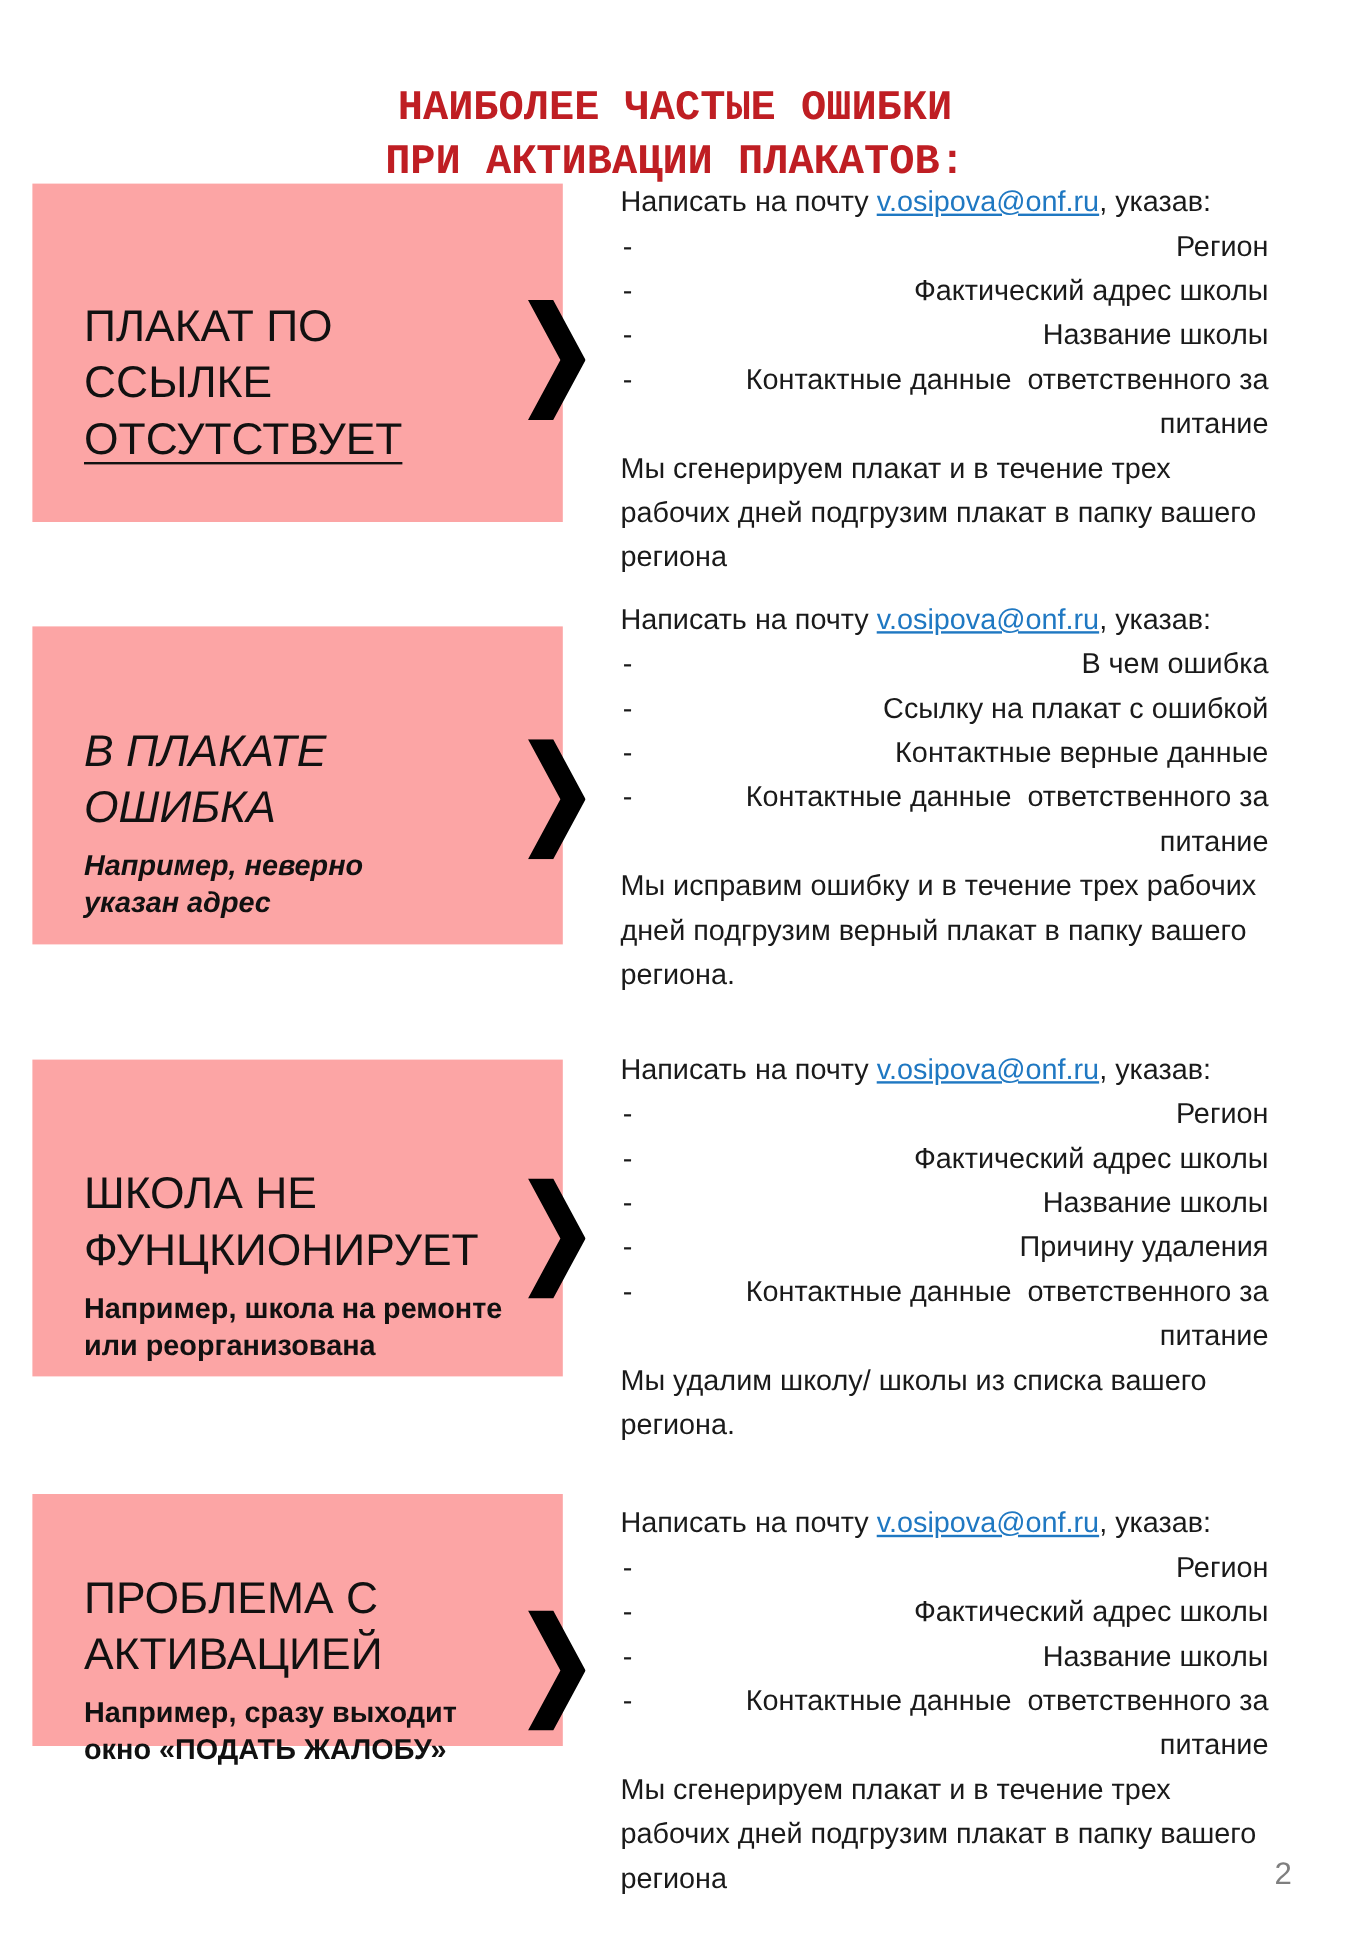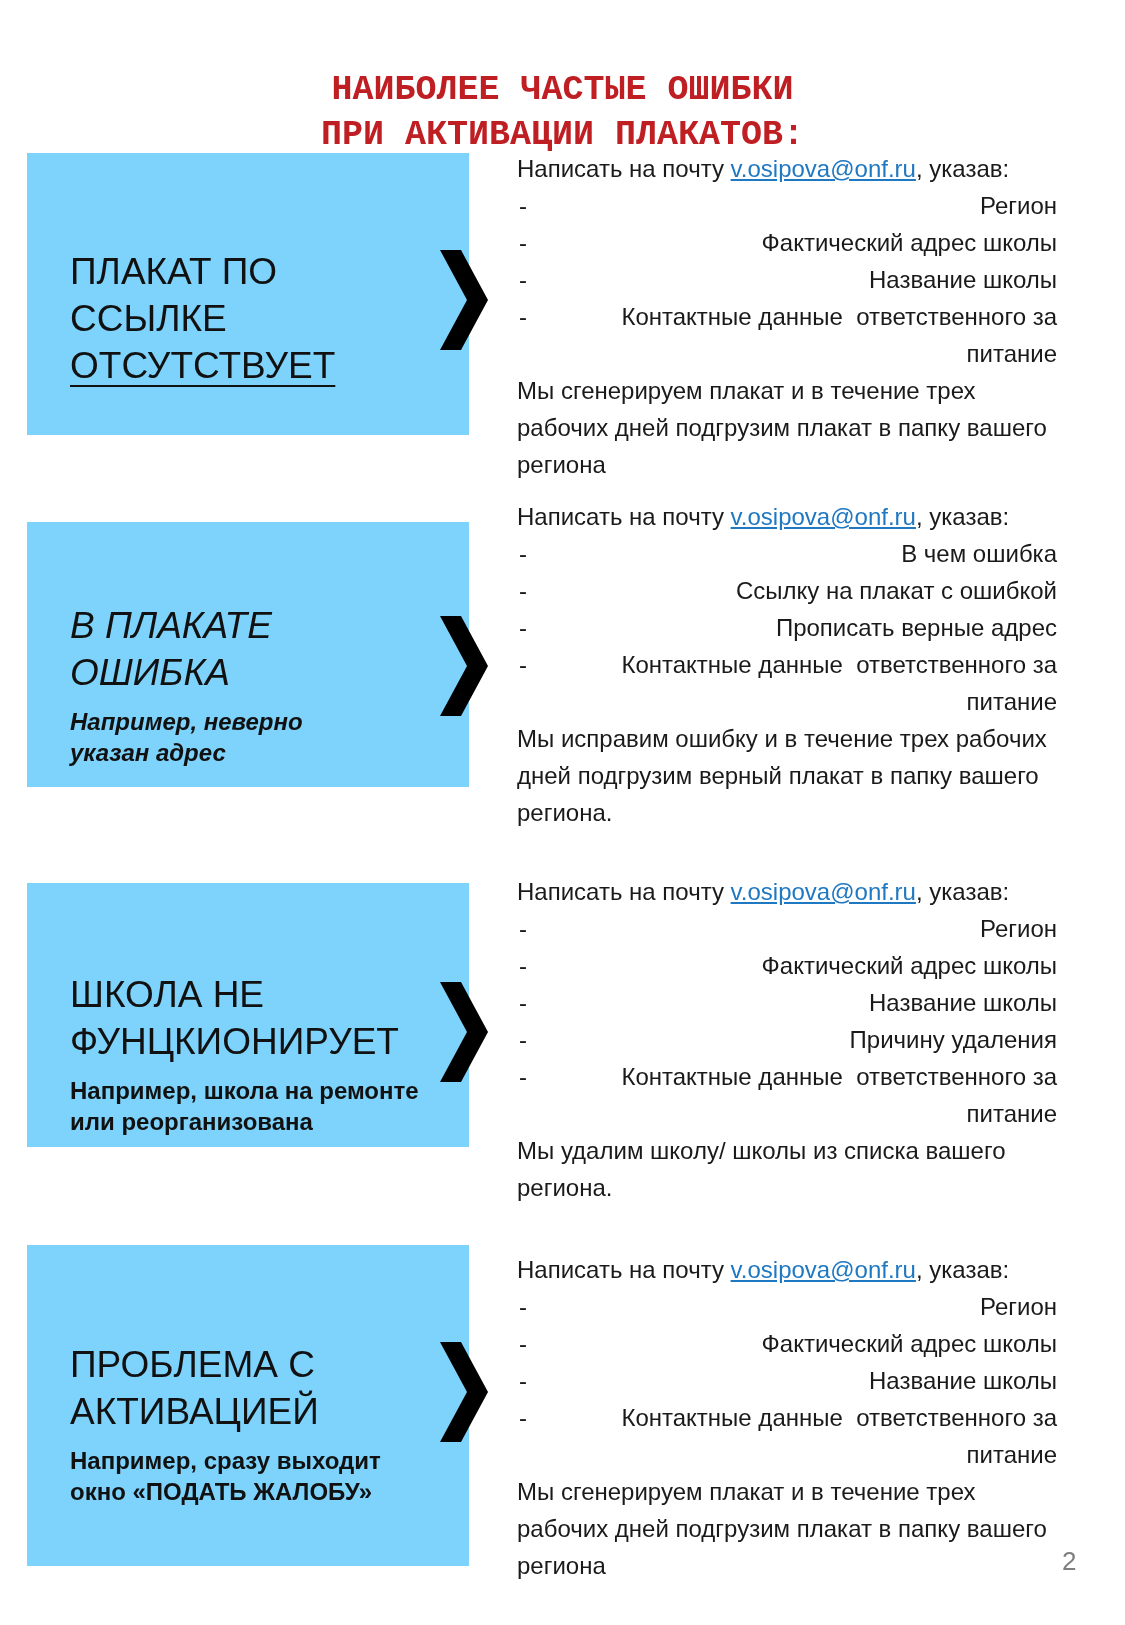--- a/index.html
+++ b/index.html
@@ -6,27 +6,27 @@
   body{
     width:1125px;height:1625px;position:relative;background:#ffffff;
     font-family:"Liberation Sans", sans-serif;color:#1a1a1a;overflow:hidden;
   }
   .page-title{
     position:absolute;top:45px;left:0;width:1125px;text-align:center;
     color:#bf1e23;font-weight:700;font-size:35px;line-height:45px;
   }
   .page-title .tl{display:block;font-family:Liberation Mono, monospace;}
   .gray-box{
-    position:absolute;left:27px;width:442px;background:#7dd3fc;
+    position:absolute;left:27px;width:442px;background:#fca5a5;
     box-sizing:border-box;padding-left:43px;padding-right:14px;
   }
   .b0{top:153px;height:282px;padding-top:95px;}
   .b1{top:522px;height:265px;padding-top:80px;font-style:italic;}
   .b2{top:883px;height:264px;padding-top:88px;}
-  .b3{top:1245px;height:321px;padding-top:96px;}
+  .b3{top:1245px;height:210px;padding-top:63px;}
   .box-title .hl{display:block;font-size:37px;line-height:47px;font-weight:500;color:#111111;white-space:nowrap;}
   .hl.underline{text-decoration:underline;text-underline-offset:7px;text-decoration-thickness:2px;}
   .box-subtitle{margin-top:10px;}
   .box-subtitle .sl{display:block;font-size:24px;line-height:31px;font-weight:700;color:#111111;white-space:nowrap;}
   .arrow{position:absolute;left:440px;width:48px;height:100px;}
   .a0{top:250px;}.a1{top:616px;}.a2{top:982px;}.a3{top:1342px;}
   .content{position:absolute;left:517px;width:540px;font-size:24px;line-height:37px;color:#1a1a1a;}
   .c0{top:150px;}.c1{top:498px;}.c2{top:873px;}.c3{top:1251px;}
   .intro{margin:0;white-space:nowrap;}
   .email{color:#1f78c2;text-decoration:underline;cursor:pointer;}
@@ -76,21 +76,21 @@
   </div>
 </div>
 <svg class="arrow a1" viewBox="0 0 48 100">
   <polygon points="0,0 21,0 48,50 21,100 0,100 27,50" fill="#000000"></polygon>
 </svg>
 <div class="content c1">
   <p class="intro"><span>Написать на почту </span><a class="email">v.osipova@onf.ru</a><span>, указав:</span></p>
   <ul class="bullets">
     <li>В чем ошибка</li>
     <li>Ссылку на плакат с ошибкой</li>
-    <li>Прописать верные адрес</li>
+    <li>Контактные верные данные</li>
     <li>Контактные данные  ответственного за питание</li>
   </ul>
   <p class="footer-text">Мы исправим ошибку и в течение трех рабочих дней подгрузим верный плакат в папку вашего региона.</p>
 </div>
 
 <div class="gray-box b2">
   <div class="box-title">
     <span class="hl">ШКОЛА НЕ</span>
     <span class="hl">ФУНЦКИОНИРУЕТ</span>
   </div>

